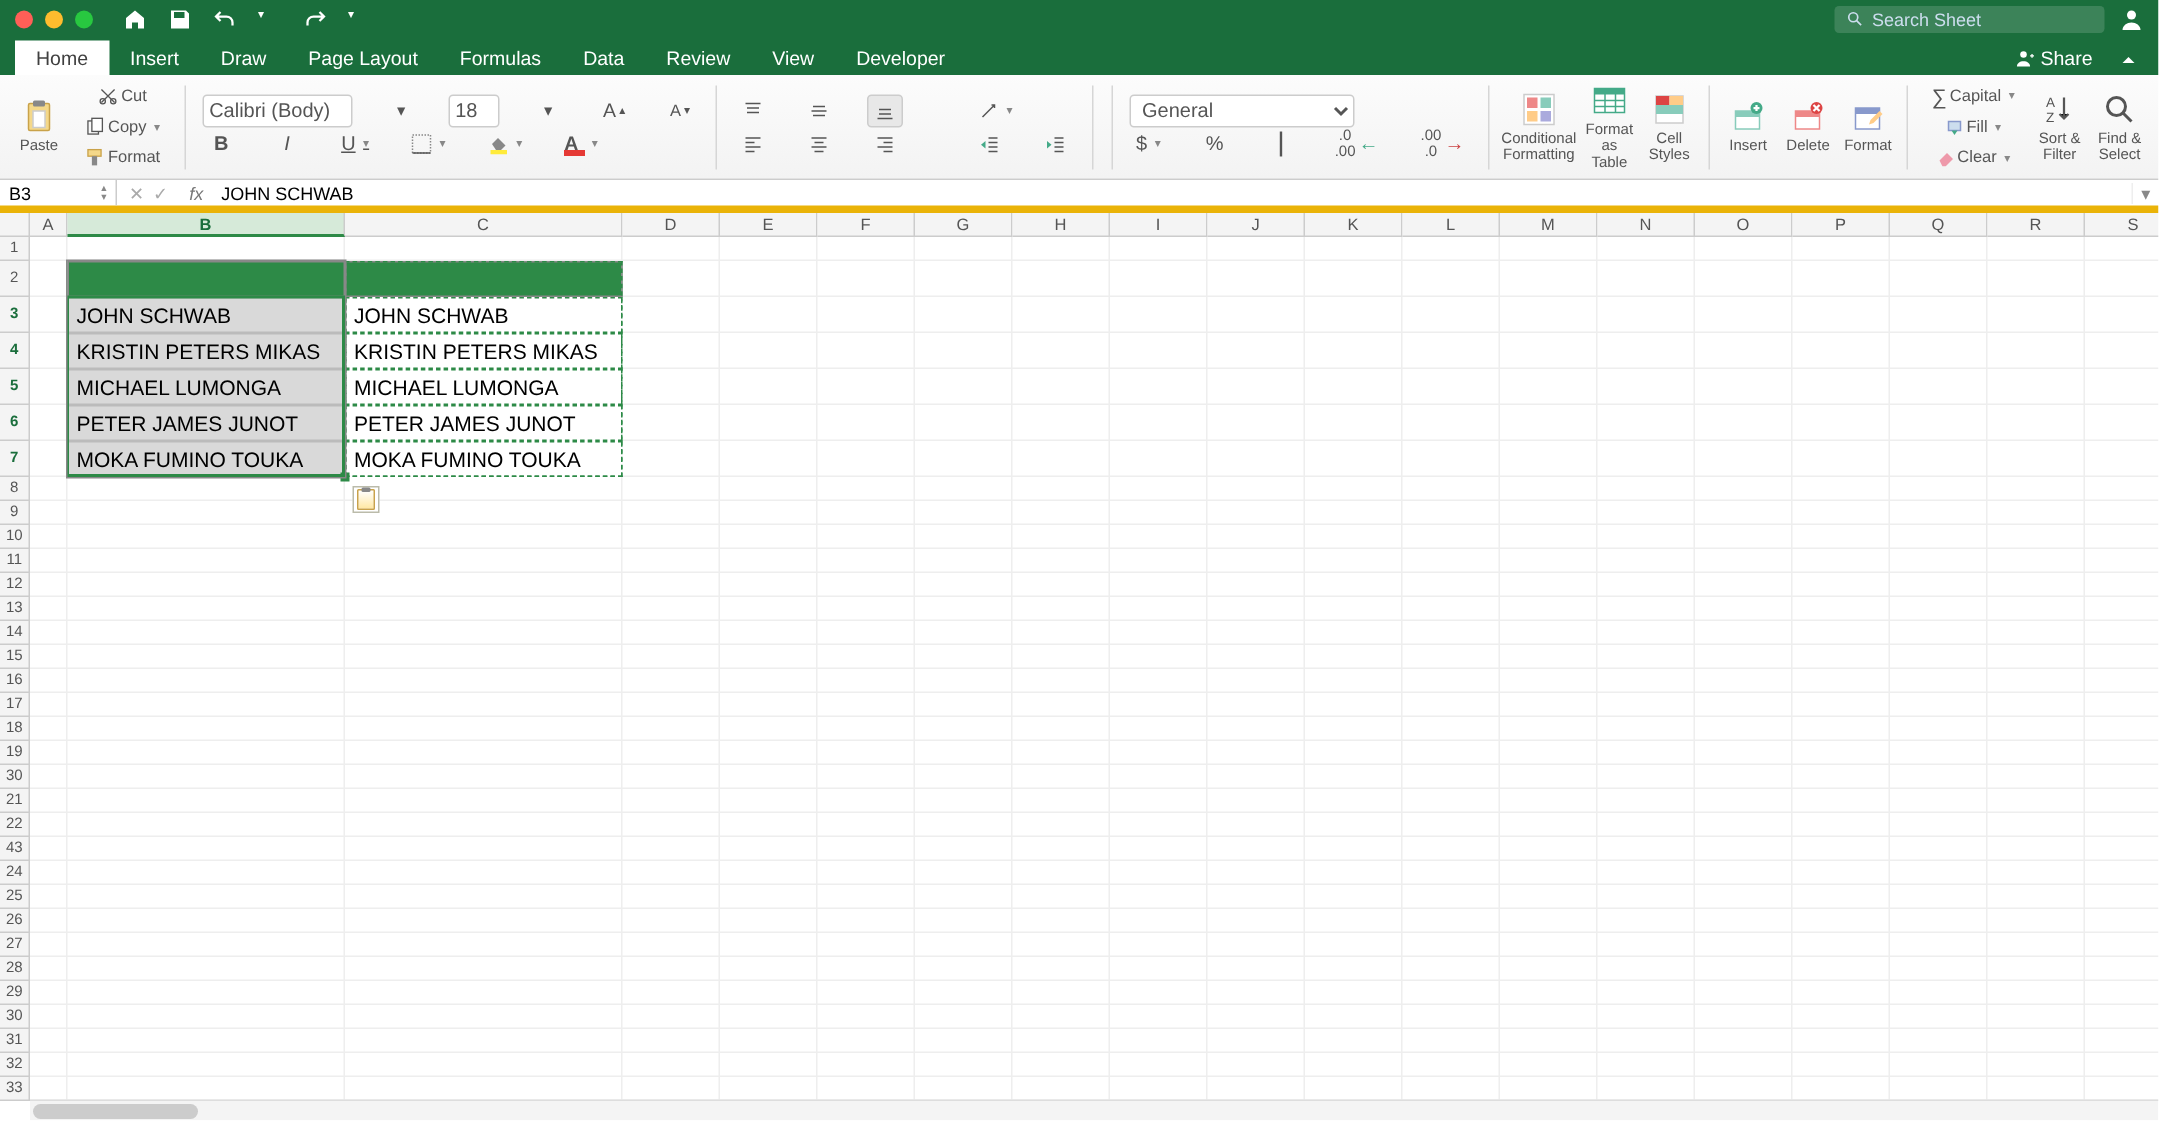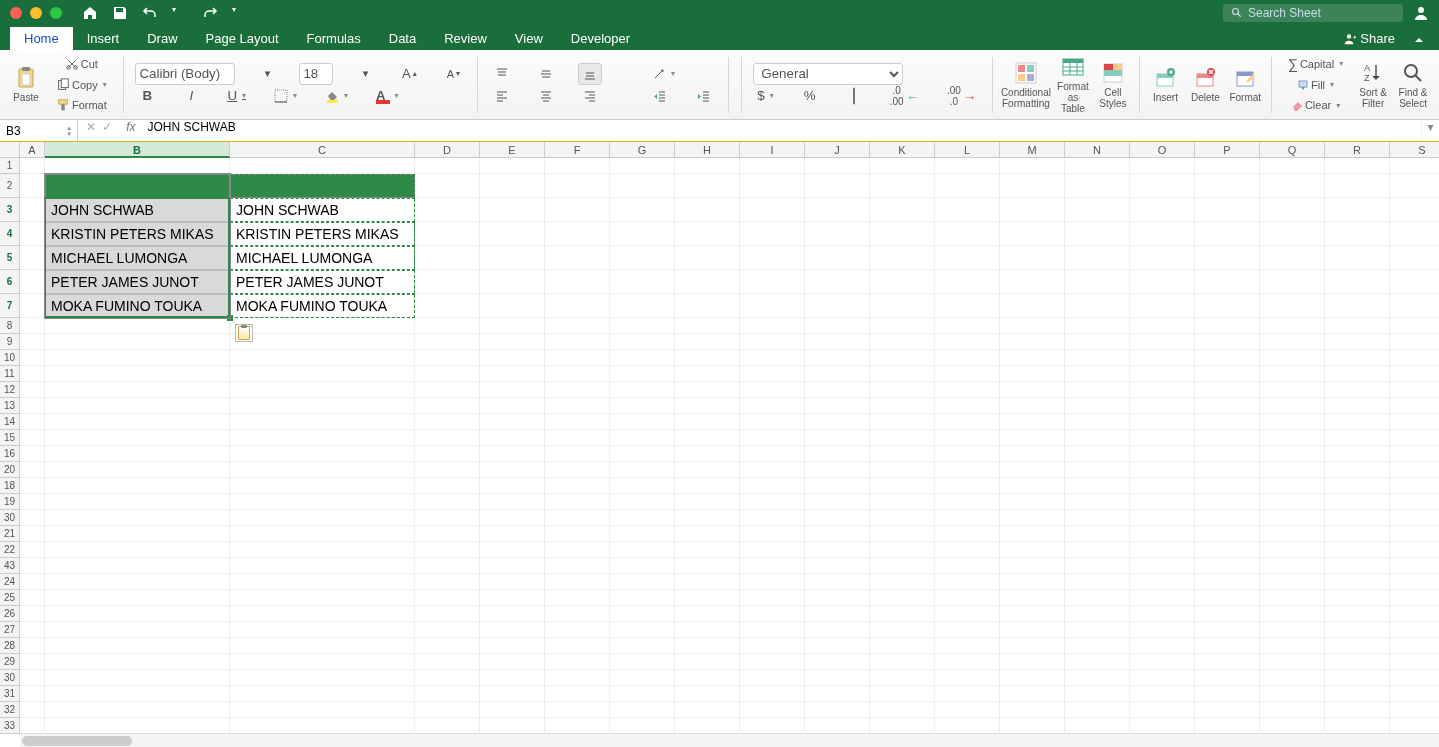--- a/index.html
+++ b/index.html
@@ -14,41 +14,41 @@
 .tl-green { background: #28c840; }
 .qat { display: flex; gap: 14px; margin-left: 20px; align-items: center; }
 .qat svg, .qat .glyph { width: 16px; height: 16px; fill: #fff; color:#fff; }
 .doc-title { position: absolute; left: 50%; transform: translateX(-50%); font-size: 13px; display:flex; align-items:center; gap:6px; }
 .search-box { margin-left: auto; margin-right: 10px; background: rgba(255,255,255,0.15); border-radius: 3px; padding: 2px 8px; width: 180px; display: flex; align-items:center; gap:5px; font-size:12px; color:#cde; }
 .user-icon { margin-right: 10px; color:#fff; }
 
 
 .ribbon-tabs { height: 24px; background: #1a6e3c; display: flex; align-items: flex-end; padding-left: 10px; color:#fff; font-size:13px; }
 .ribbon-tabs .tab { padding: 4px 14px; cursor: pointer; }
-.ribbon-tabs .tab.active { background: #fff; color: #1d4ed8; font-weight:500; }
+.ribbon-tabs .tab.active { background: #fff; color: #404040; font-weight:500; }
 .share-btn { margin-left:auto; margin-right:8px; padding:4px 6px; display:flex; align-items:center; gap:4px; }
 .collapse-arrow { margin-right:10px; padding:4px; }
 
 
 .ribbon { height: 70px; background: linear-gradient(#fcfcfc,#f3f3f3); border-bottom: 1px solid #ccc; display:flex; align-items:center; padding: 0 8px; gap:4px; font-size:11px; color:#555; }
 .rgroup { display:flex; flex-direction:column; height:62px; justify-content:center; padding:0 4px; }
 .vdiv { width:1px; height:56px; background:#d6d6d6; margin:0 4px; }
 .btnrow { display:flex; gap:20px; align-items:flex-end; }
 .sbtn { height:22px; min-width:24px; border:1px solid transparent; border-radius:3px; display:flex; align-items:center; justify-content:center; padding:0 3px; gap:2px; cursor:pointer; background:transparent; color:#555; }
 .sbtn.boxed{ border-color:#ccc; background:#fff; }
 .bigbtn { display:flex; flex-direction:column; align-items:center; justify-content:center; width:56px; height:62px; gap:2px; cursor:pointer; font-size:10px; line-height:1.1; text-align:center; }
 .bigbtn svg{ width:24px; height:24px; }
 .fontname{ width:100px; }
 .fontsize{ width:34px; }
 .dd::after{ content:"▾"; font-size:8px; margin-left:3px; color:#888; }
 .numfmt { width:150px; }
 .tiny{ font-size:10px; }
 
 
-.formula-bar { height:22px; border-bottom:1px solid #eab308; display:flex; background:#fff; font-size:12px; }
+.formula-bar { height:22px; border-bottom:5px solid #eab308; display:flex; align-items:center; background:#fff; font-size:12px; }
 .namebox { width:78px; border-right:1px solid #ccc; padding:0 6px; display:flex; align-items:center; justify-content:space-between; height:100%; }
 .namebox .spin { display:flex; flex-direction:column; font-size:7px; line-height:6px; color:#888; }
 .fx-controls{ display:flex; gap:6px; padding:0 8px; color:#aaa; }
 .fx-label{ font-style:italic; color:#777; padding:0 6px; }
 .fx-input{ flex:1; padding:0 6px; }
 .fx-expand{ width:18px; text-align:center; color:#888; border-left:1px solid #eee; }
 
 
 .sheet { position:relative; height:calc(747px - 26px - 24px - 70px - 22px); overflow:hidden; background:#fff; }
 .corner { position:absolute; left:0; top:0; width:20px; height:16px; background:#f4f4f4; border-right:1px solid #ccc; border-bottom:1px solid #ccc; }
@@ -443,21 +443,21 @@
       <div class="rh tall sel">7</div>
       <div class="rh">8</div>
       <div class="rh">9</div>
       <div class="rh">10</div>
       <div class="rh">11</div>
       <div class="rh">12</div>
       <div class="rh">13</div>
       <div class="rh">14</div>
       <div class="rh">15</div>
       <div class="rh">16</div>
-      <div class="rh">20</div>
+      <div class="rh">17</div>
       <div class="rh">18</div>
       <div class="rh">19</div>
       <div class="rh">30</div>
       <div class="rh">21</div>
       <div class="rh">22</div>
       <div class="rh">43</div>
       <div class="rh">24</div>
       <div class="rh">25</div>
       <div class="rh">26</div>
       <div class="rh">27</div>

